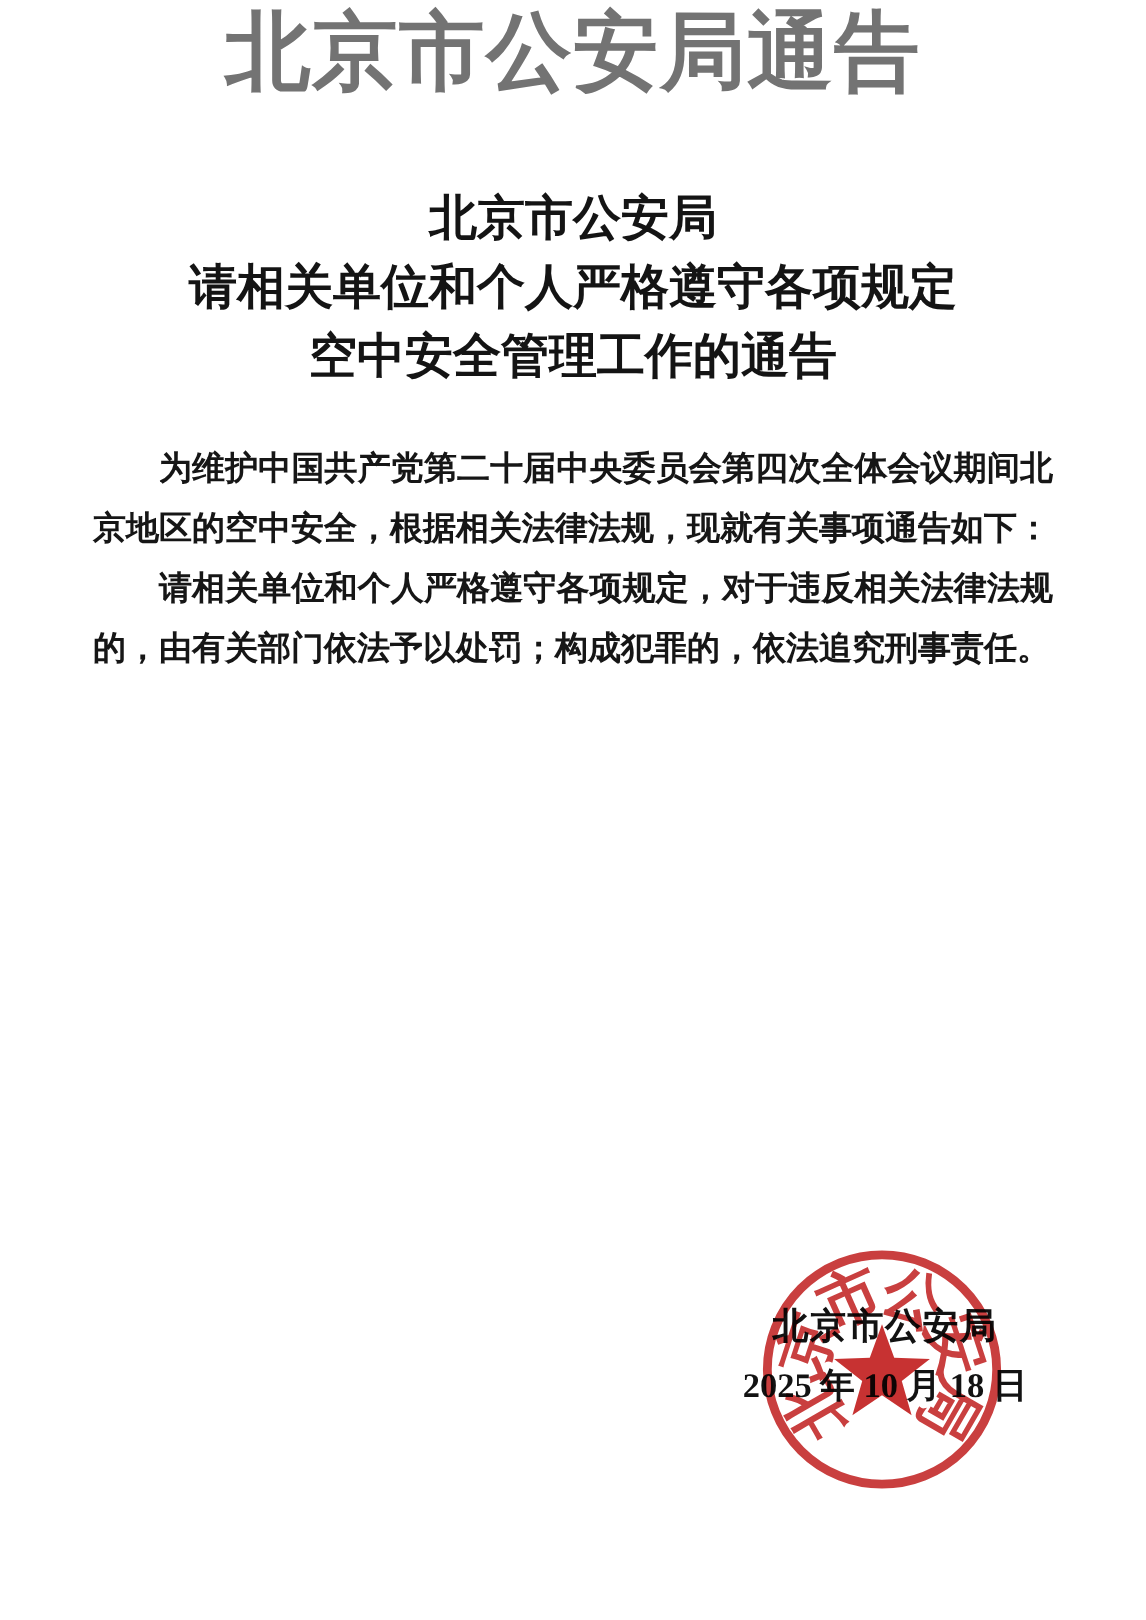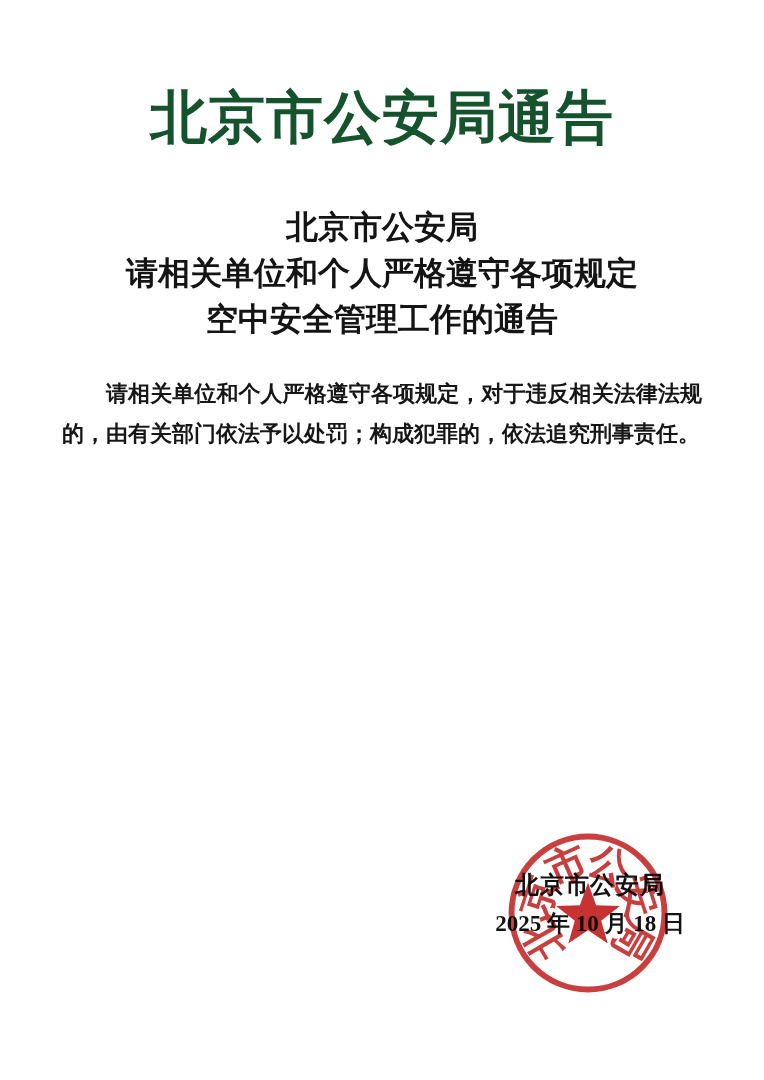--- a/index.html
+++ b/index.html
@@ -7,26 +7,25 @@
   .page {
     position: relative;
     width: 764px;
     height: 1080px;
     background: #ffffff;
     overflow: hidden;
     font-family: "Liberation Serif", "DejaVu Serif", serif;
     color: #141414;
   }
   .title {
-    margin-top: 82px;
     text-align: center;
     font-size: 57px;
     line-height: 72px;
     font-weight: 700;
-    color: #14532d;
+    color: #737373;
     letter-spacing: 1px;
   }
   .subtitle {
     margin-top: 50px;
     text-align: center;
     font-size: 32px;
     line-height: 46px;
     font-weight: 700;
     color: #141414;
   }
@@ -77,20 +76,21 @@
 
   <h1 class="title">北京市公安局通告</h1>
 
   <div class="subtitle">
     <div>北京市公安局</div>
     <div>请相关单位和个人严格遵守各项规定</div>
     <div>空中安全管理工作的通告</div>
   </div>
 
   <div class="body-text">
+    <p>为维护中国共产党第二十届中央委员会第四次全体会议期间北京地区的空中安全，根据相关法律法规，现就有关事项通告如下：</p>
     <p>请相关单位和个人严格遵守各项规定，对于违反相关法律法规的，由有关部门依法予以处罚；构成犯罪的，依法追究刑事责任。</p>
   </div>
 
   <div class="signature">
     <div class="issuer">北京市公安局</div>
     <div class="date">2025 年 10 月 18 日</div>
   </div>
 
   <div class="seal">
     <svg viewBox="0 0 200 200">

